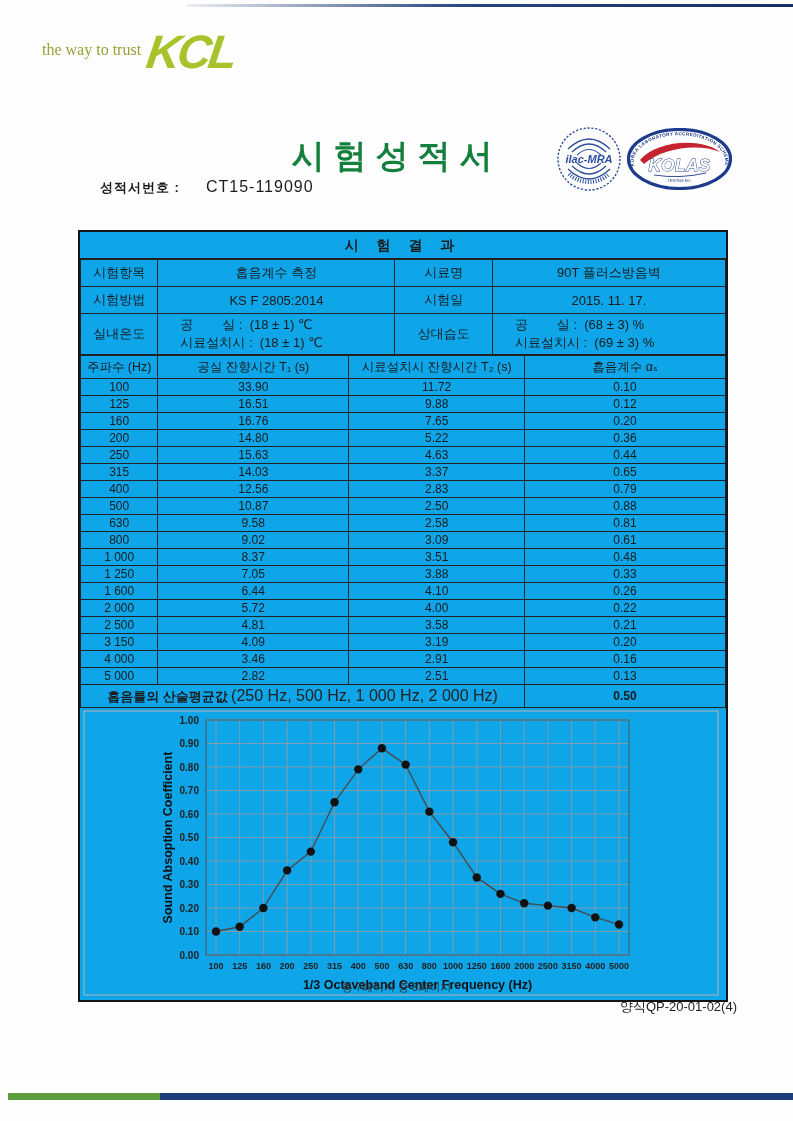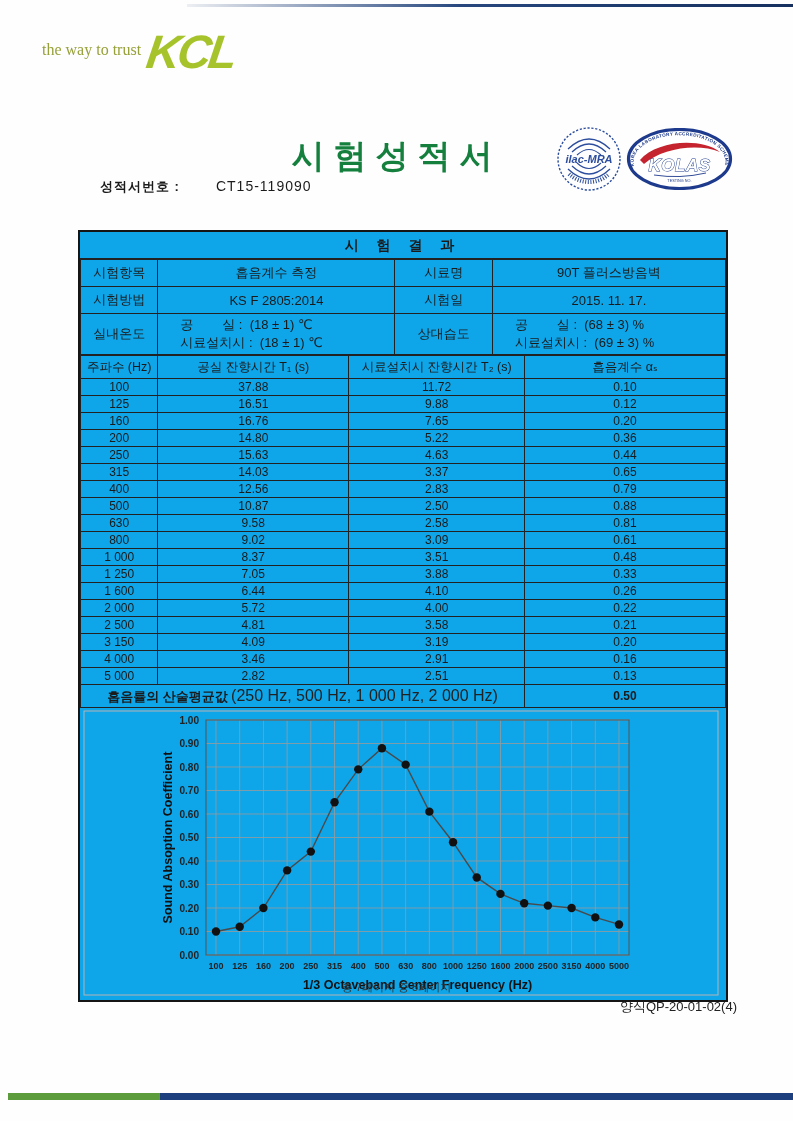--- a/index.html
+++ b/index.html
@@ -15,21 +15,21 @@
   .logo .tagline{font-family:"Liberation Serif","DejaVu Serif",serif;
                  font-size:16px;color:#97a139;padding-bottom:16px;}
   .logo .brand{font-style:italic;font-weight:800;font-size:47px;line-height:1;
                color:#a6c32c;letter-spacing:-3px;transform:skewX(-8deg);margin-left:6px;}
 
   
   .doc-title{position:absolute;left:0;right:0;top:134px;text-align:center;
              font-size:33px;font-weight:700;letter-spacing:9px;color:#15803d;}
   .report-no{position:absolute;left:80px;top:178px;font-size:13px;display:flex;align-items:baseline;}
   .report-no .lbl{font-weight:700;letter-spacing:1px;margin-left:20px;}
-  .report-no .val{margin-left:36px;font-size:14px;letter-spacing:1px;}
+  .report-no .val{margin-left:26px;font-size:16px;letter-spacing:1px;}
 
   
   .seal-ilac{position:absolute;left:556px;top:126px;}
   .seal-kolas{position:absolute;left:626px;top:128px;}
 
   
   .results{position:absolute;left:78px;top:230px;width:646px;border:2px solid #151515;background:#0ea5e9;}
   .results .title-row{height:26px;line-height:26px;text-align:center;font-size:14px;
                       font-weight:700;letter-spacing:7px;border-bottom:1px solid #222;}
   table{border-collapse:collapse;width:100%;table-layout:fixed;}
@@ -154,21 +154,21 @@
           <tr class="head">
         <td>주파수 (Hz)</td>
         <td>공실 잔향시간 T₁ (s)</td>
         <td>시료설치시 잔향시간 T₂ (s)</td>
         <td>흡음계수 αₛ</td>
       </tr>
       </tbody>
         <tbody>
           <tr>
             <td>100</td>
-            <td>37.88</td>
+            <td>33.90</td>
             <td>11.72</td>
             <td>0.10</td>
           </tr>
           <tr>
             <td>125</td>
             <td>16.51</td>
             <td>9.88</td>
             <td>0.12</td>
           </tr>
           <tr>

